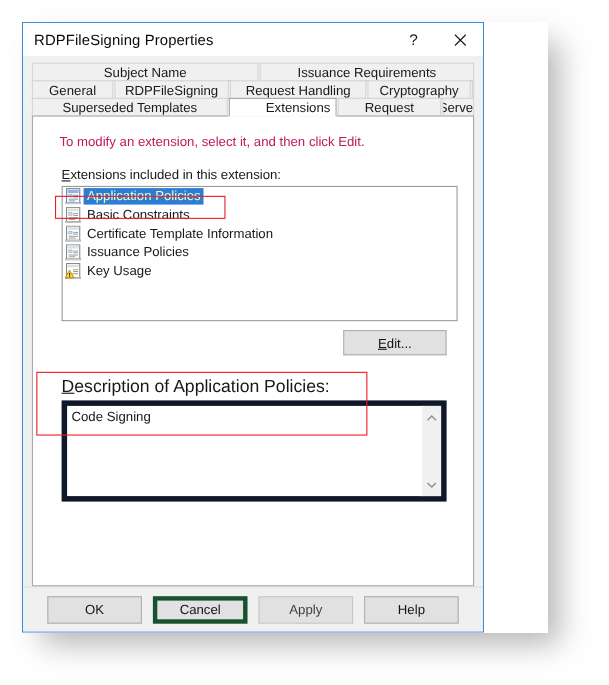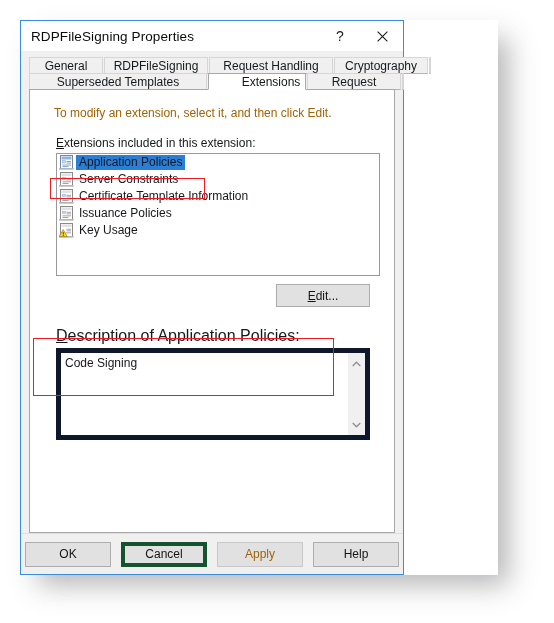--- a/index.html
+++ b/index.html
@@ -17,21 +17,21 @@
     left: 20px; top: 20px;
     width: 478px; height: 555px;
     background: linear-gradient(135deg, rgba(120,120,120,0.0) 0%, rgba(120,120,120,0.0) 100%);
     box-shadow: 14px 14px 26px -4px rgba(90,90,95,0.45);
   }
 
   
   #dialog {
     position: absolute;
     left: 20px; top: 20px;
-    width: 384px; height: 555px;
+    width: 420px; height: 555px;
     background: #f0f0f0;
     border: 1px solid #3a8ddd;
     display: flex;
     flex-direction: column;
   }
 
   
   .titlebar {
     height: 30px;
     background: #ffffff;
@@ -117,21 +117,21 @@
     flex: 1 1 auto;
     background: #ffffff;
     border: 1px solid #a8a8a8;
     position: relative;
     padding: 12px 14px 0 14px;
     min-height: 0;
   }
 
   .hint {
     font-size: 12px;
-    color: #a16207;
+    color: #be185d;
     margin: 4px 0 16px 10px;
   }
 
   .grouplabel {
     font-size: 12px;
     color: #16181c;
     margin: 0 0 3px 12px;
   }
   .grouplabel .acc { text-decoration: underline; }
 
@@ -150,21 +150,21 @@
     align-items: center;
     padding-left: 2px;
     font-size: 12px;
     color: #16181c;
     cursor: default;
     white-space: nowrap;
   }
   .listitem .lbl { padding: 0 3px; line-height: 15px; }
   .listitem.selected .lbl {
     background: #2a7fd4;
-    color: #0f172a;
+    color: #fef9c3;
   }
 
   
   .ext-icon {
     position: relative;
     width: 15px; height: 15px;
     flex: 0 0 15px;
     margin-right: 2px;
   }
   .ext-icon svg { display:block; }
@@ -181,21 +181,21 @@
     color: #141414;
     background: #e1e1e1;
     border: 1px solid #adadad;
     height: 23px;
     display: flex; align-items: center; justify-content: center;
     cursor: default;
     white-space: nowrap;
   }
   .btn .acc { text-decoration: underline; }
   .btn-edit { width: 94px; }
-  .btn.disabled { color:#a16207; background:#e1e1e1; border-color:#c8c8c8; }
+  .btn.disabled { color:#404040; background:#e1e1e1; border-color:#c8c8c8; }
   .btn.default { border: 4px solid #14532d; background:#e1e1e1; }
 
   
   .desc-label {
     font-size: 16px;
     color: #16181c;
     margin: 20px 0 3px 12px;
   }
   .desc-label .acc { text-decoration: underline; }
 
@@ -271,20 +271,28 @@
       <svg width="11" height="11" viewBox="0 0 11 11">
         <path d="M0.6 0.6 L10.4 10.4 M10.4 0.6 L0.6 10.4" stroke="#1c1c1c" stroke-width="1.1" fill="none"></path>
       </svg>
     </div>
   </div>
 
   <div class="client">
 
     <div class="tabstrip">
 
+      <div class="tabrow r1">
+        <div class="tab t-subject">
+          <span>Subject Name</span>
+        </div>
+        <div class="tab t-issuance">
+          <span>Issuance Requirements</span>
+        </div>
+      </div>
 
       <div class="tabrow r2">
         <div class="tab t-general">
           <span>General</span>
         </div>
         <div class="tab t-compat">
           <span>RDPFileSigning</span>
         </div>
         <div class="tab t-request">
           <span>Request Handling</span>
@@ -343,21 +351,21 @@
               <rect x="1.5" y="0.5" width="12" height="13" fill="#ffffff" stroke="#8a8a8a" stroke-width="1"></rect>
               <rect x="2.5" y="1.5" width="10" height="2.4" fill="#e0e0e0"></rect>
               <rect x="3.5" y="5.2" width="3" height="2.5" fill="#bfe2f5" stroke="#7fa8cc" stroke-width="0.5"></rect>
               <rect x="7.5" y="5.8" width="4.5" height="0.9" fill="#9a9a9a"></rect>
               <rect x="7.5" y="7.4" width="4.5" height="0.9" fill="#9a9a9a"></rect>
               <rect x="3.5" y="9.4" width="8.5" height="0.9" fill="#9a9a9a"></rect>
               <rect x="3.5" y="11" width="6" height="0.9" fill="#9a9a9a"></rect>
               <rect x="0.5" y="13.2" width="14" height="1.3" fill="#d4d4d4" stroke="#a0a0a0" stroke-width="0.4"></rect>
             </svg>
           </span>
-          <span class="lbl">Server Constraints</span>
+          <span class="lbl">Basic Constraints</span>
         </div>
 
         <div class="listitem">
           <span class="ext-icon">
             <svg width="15" height="15" viewBox="0 0 15 15">
               <rect x="1.5" y="0.5" width="12" height="13" fill="#ffffff" stroke="#8a8a8a" stroke-width="1"></rect>
               <rect x="2.5" y="1.5" width="10" height="2.4" fill="#e0e0e0"></rect>
               <rect x="3.5" y="5.2" width="3" height="2.5" fill="#bfe2f5" stroke="#7fa8cc" stroke-width="0.5"></rect>
               <rect x="7.5" y="5.8" width="4.5" height="0.9" fill="#9a9a9a"></rect>
               <rect x="7.5" y="7.4" width="4.5" height="0.9" fill="#9a9a9a"></rect>

